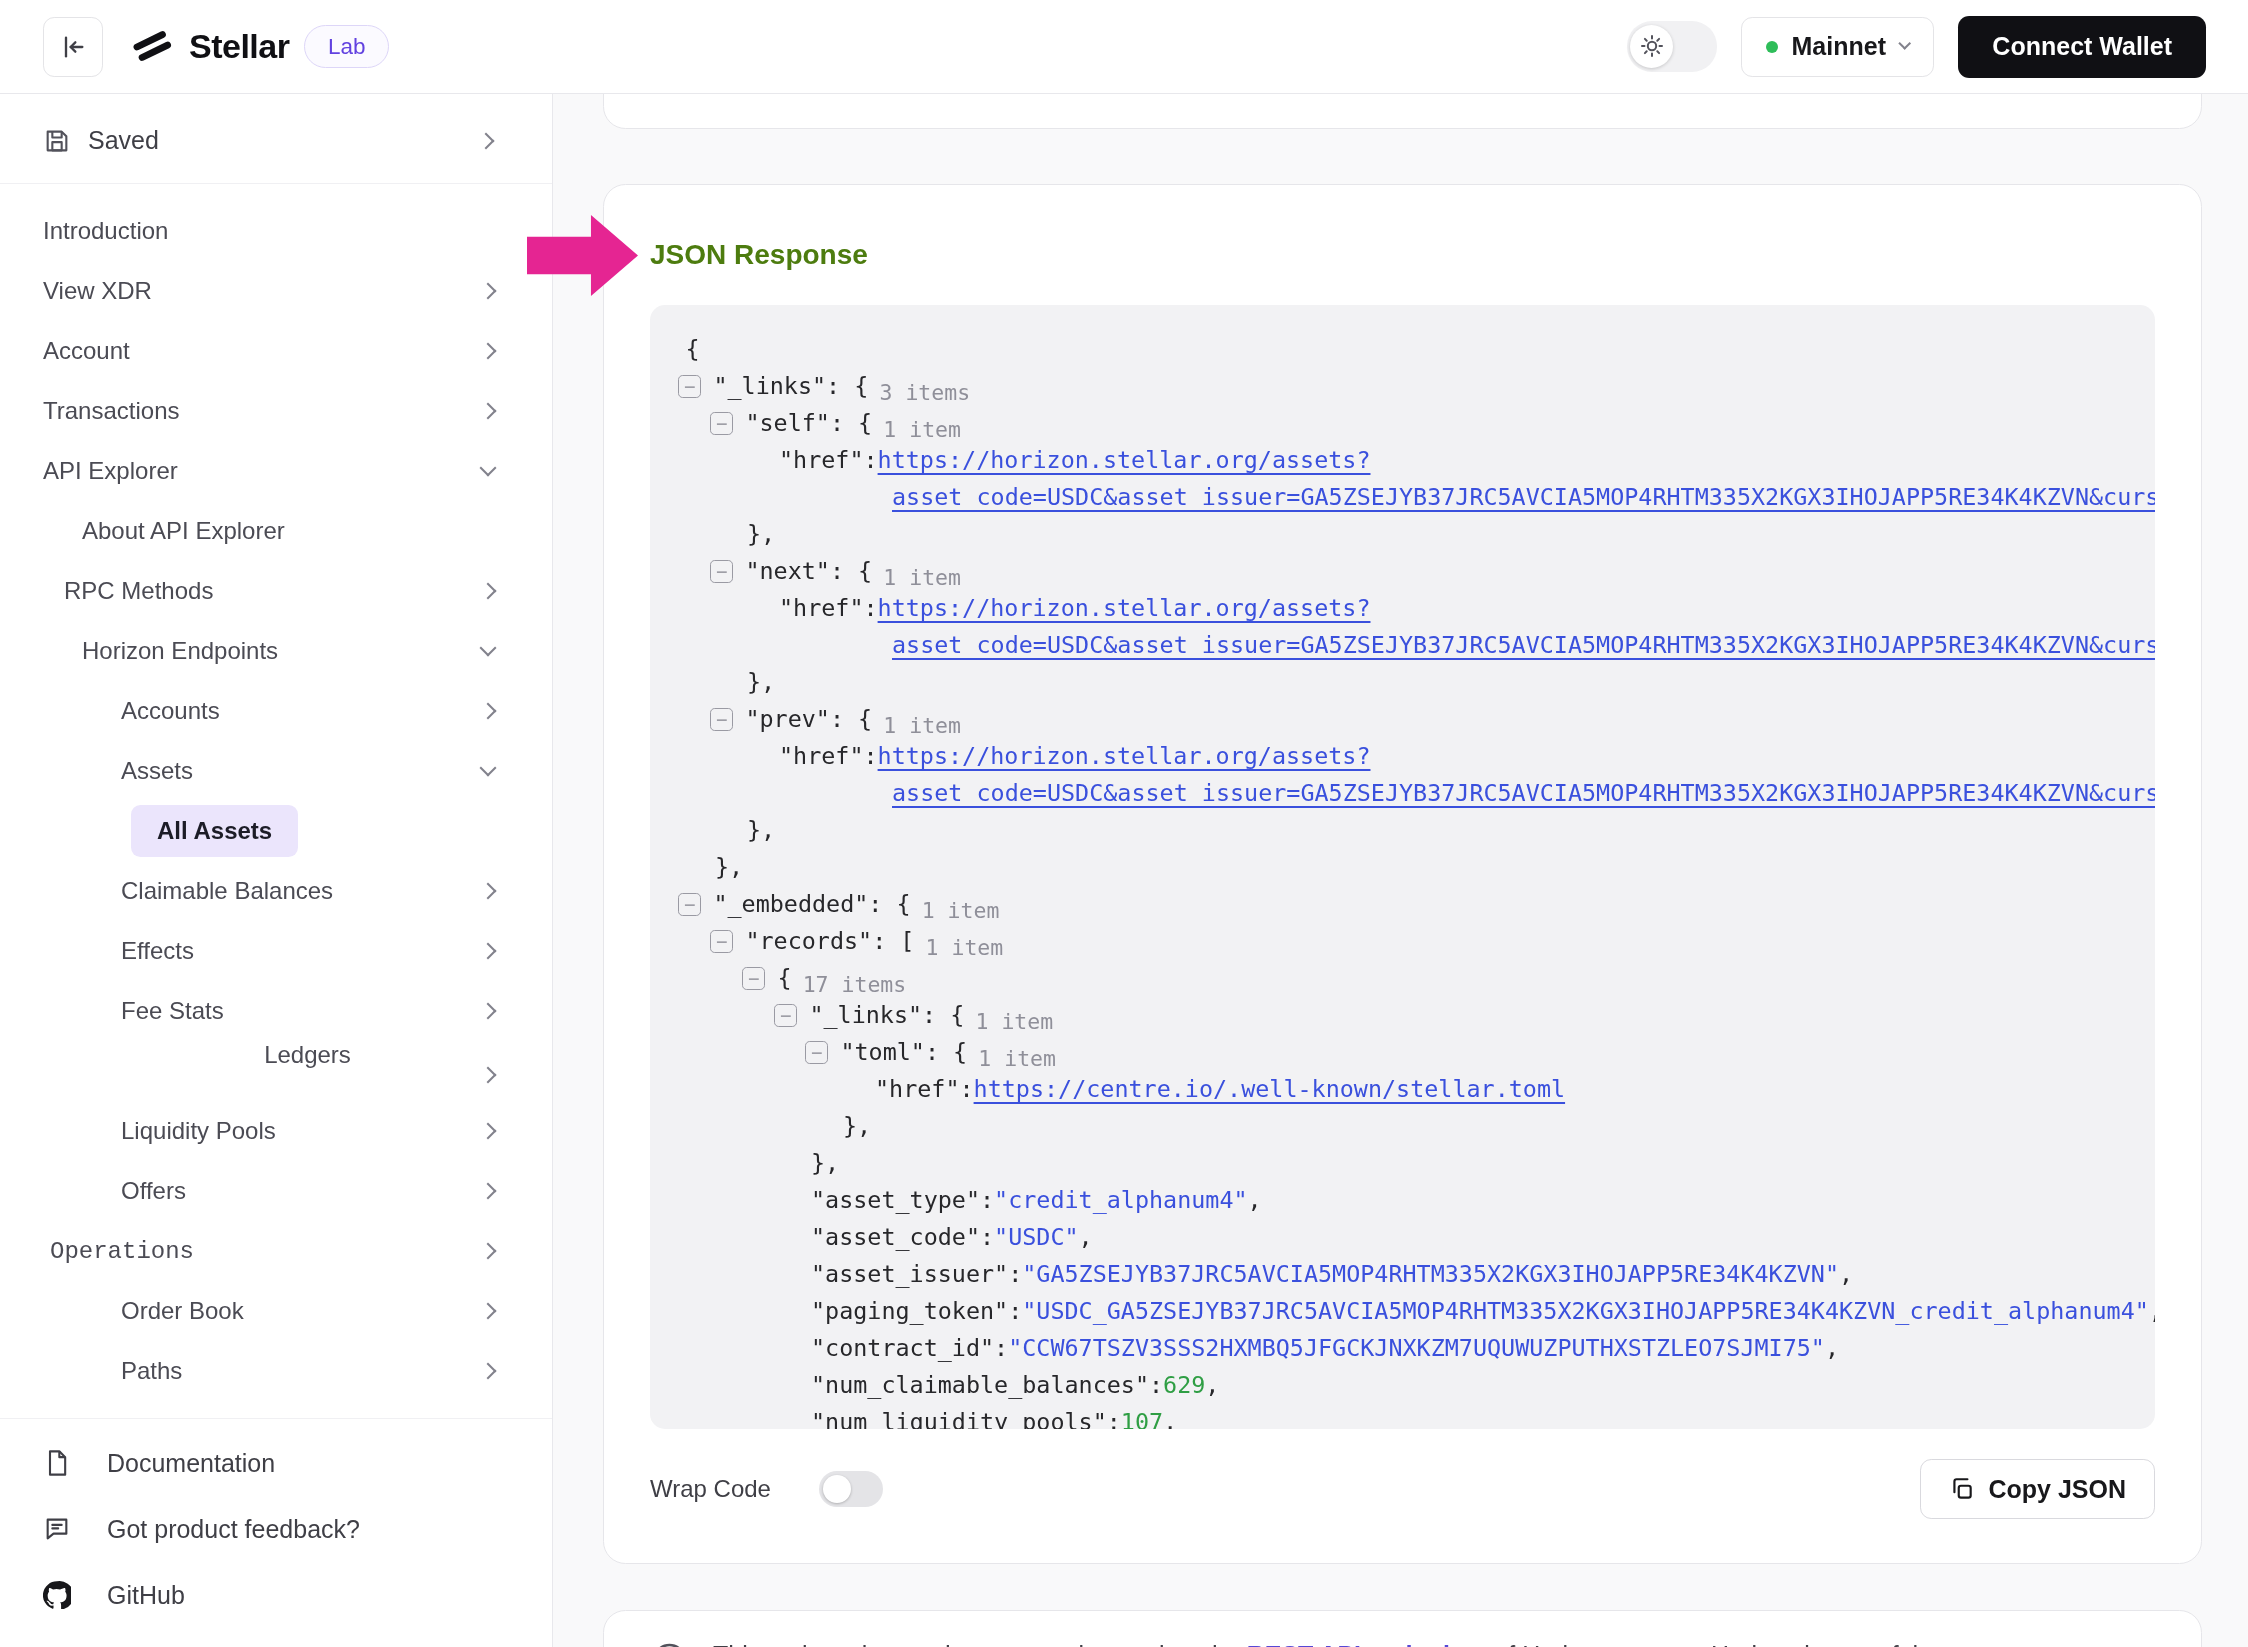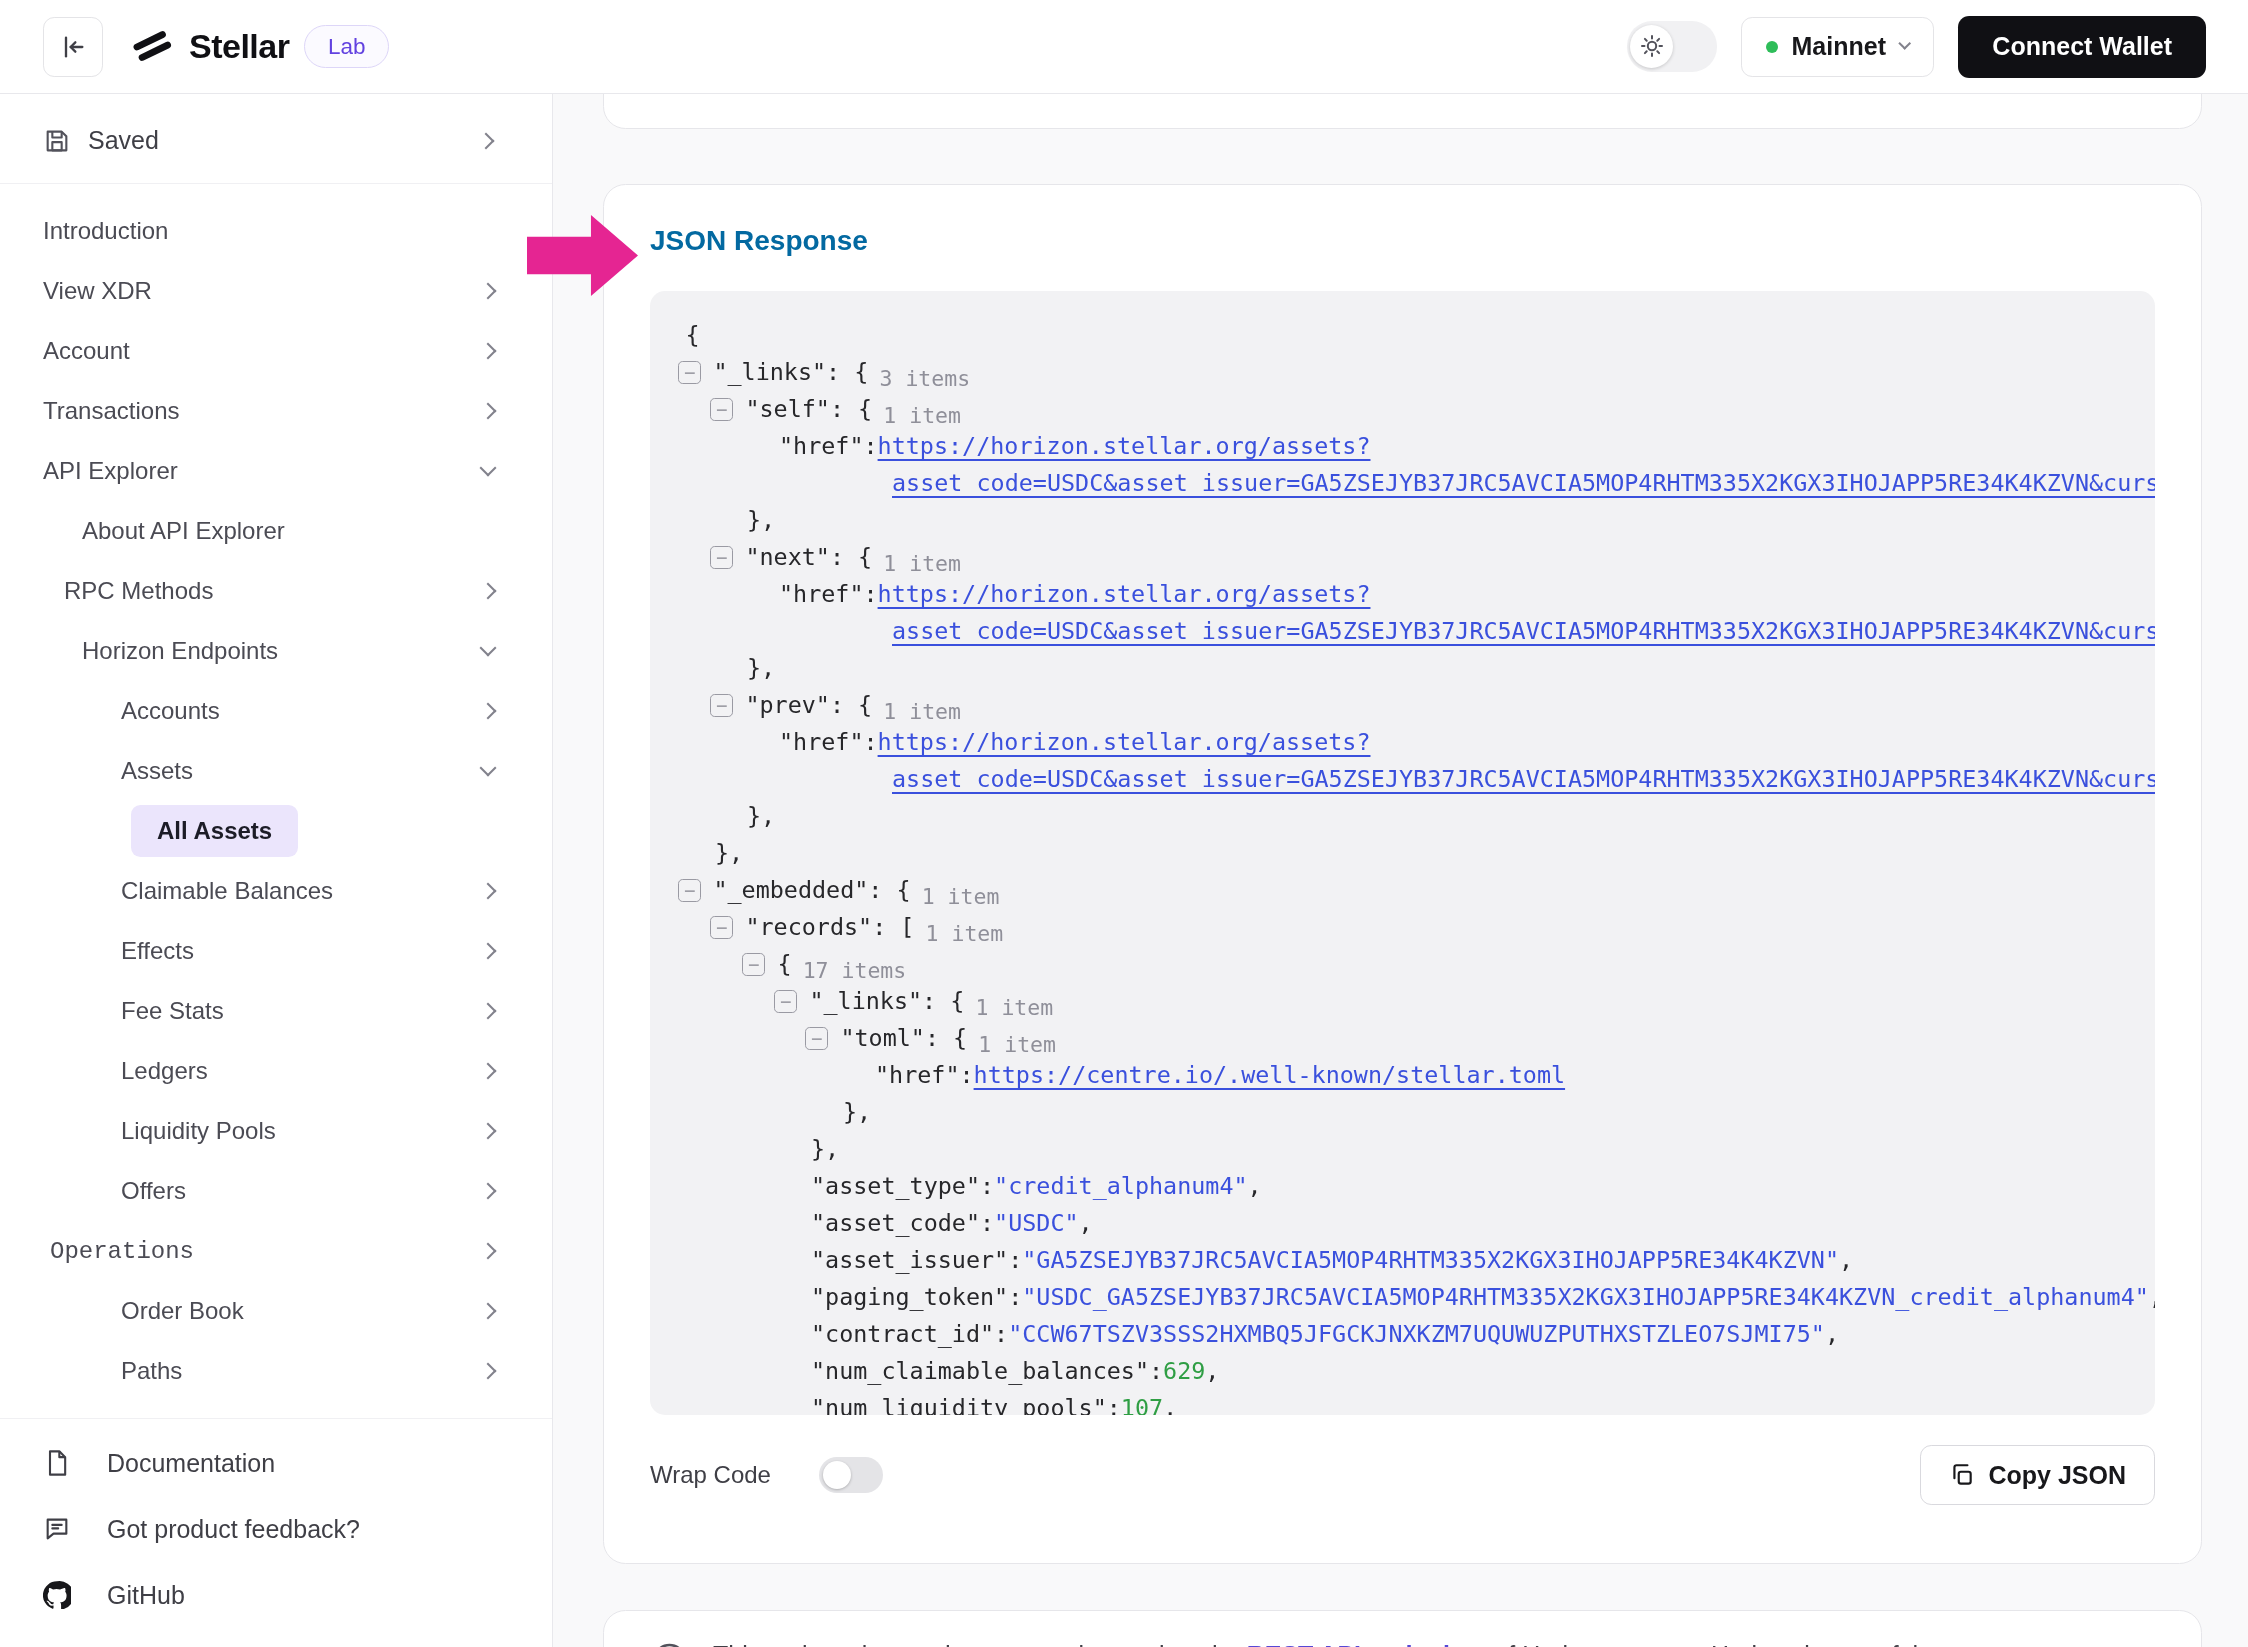--- a/index.html
+++ b/index.html
@@ -78,21 +78,21 @@
   
   .main { position:absolute; left:553px; top:94px; right:0; bottom:0; }
   .card-prev {
     position:absolute; left:50px; right:47px; top:-79px; height:114px;
     background:#fff; border:1.4px solid #e6e6ea; border-radius:22.5px;
   }
   .card-main {
     position:absolute; left:50px; right:47px; top:90px; height:1380px;
     background:#fff; border:1.4px solid #e6e6ea; border-radius:22.5px; padding:0 46px;
   }
-  .section-title { margin-top:40px; font-size:28px; font-weight:700; color:#0369a1; }
+  .section-title { margin-top:54px; font-size:28px; font-weight:700; color:#4d7c0f; }
   .json-box {
     margin-top:34px; height:1124px; background:#f2f2f4; border-radius:15px;
     padding:26px 28px; overflow:hidden;
     font-family:"DejaVu Sans Mono",monospace; font-size:23.4px; color:#27272a;
   }
   .json-line { height:37px; line-height:37px; white-space:nowrap; display:flex; align-items:center; }
   .tog {
     display:inline-flex; width:23.4px; height:23.4px; flex:none;
     border:1.9px solid #9a9aa3; border-radius:4.7px; color:#9a9aa3;
     align-items:center; justify-content:center;
@@ -223,21 +223,21 @@
         <span class="chev right" style="margin-left: auto;"></span>
       </div>
       <div class="nav-row" style="padding-left: 121px;">
         <span class="nav-label">Effects</span>
         <span class="chev right" style="margin-left: auto;"></span>
       </div>
       <div class="nav-row" style="padding-left: 121px;">
         <span class="nav-label">Fee Stats</span>
         <span class="chev right" style="margin-left: auto;"></span>
       </div>
-      <div class="nav-row" style="padding-left: 121px;">
+      <div class="nav-row" style="padding-left: 121px; flex-direction: column;">
         <span class="nav-label">Ledgers</span>
         <span class="chev right" style="margin-left: auto;"></span>
       </div>
       <div class="nav-row" style="padding-left: 121px;">
         <span class="nav-label">Liquidity Pools</span>
         <span class="chev right" style="margin-left: auto;"></span>
       </div>
       <div class="nav-row" style="padding-left: 121px;">
         <span class="nav-label">Offers</span>
         <span class="chev right" style="margin-left: auto;"></span>

